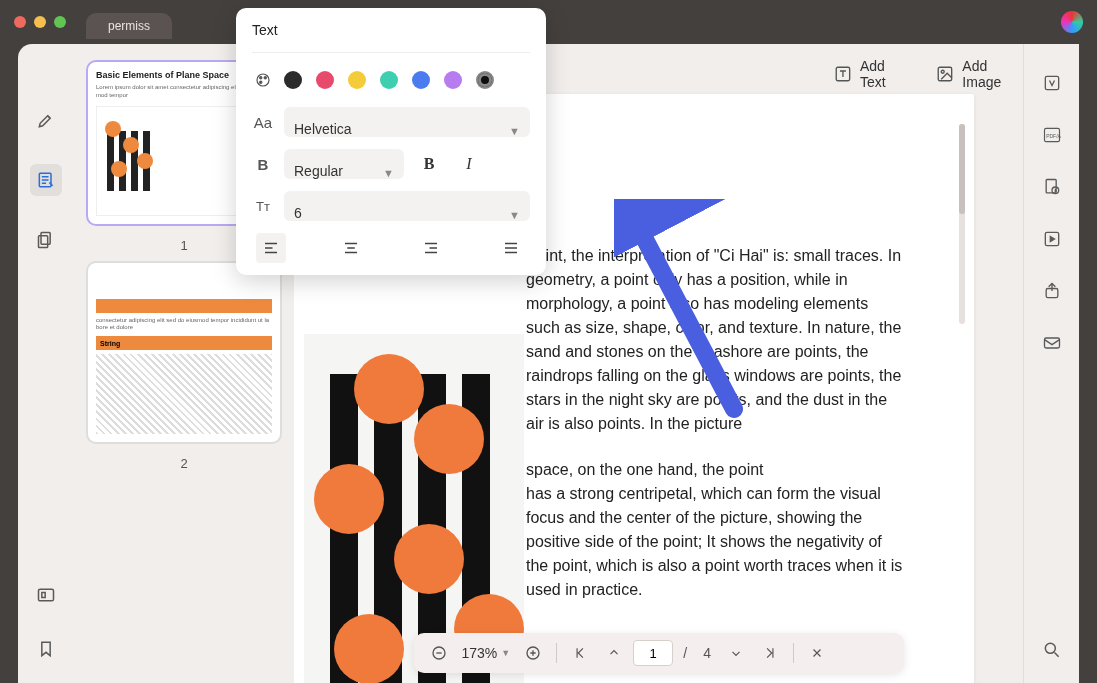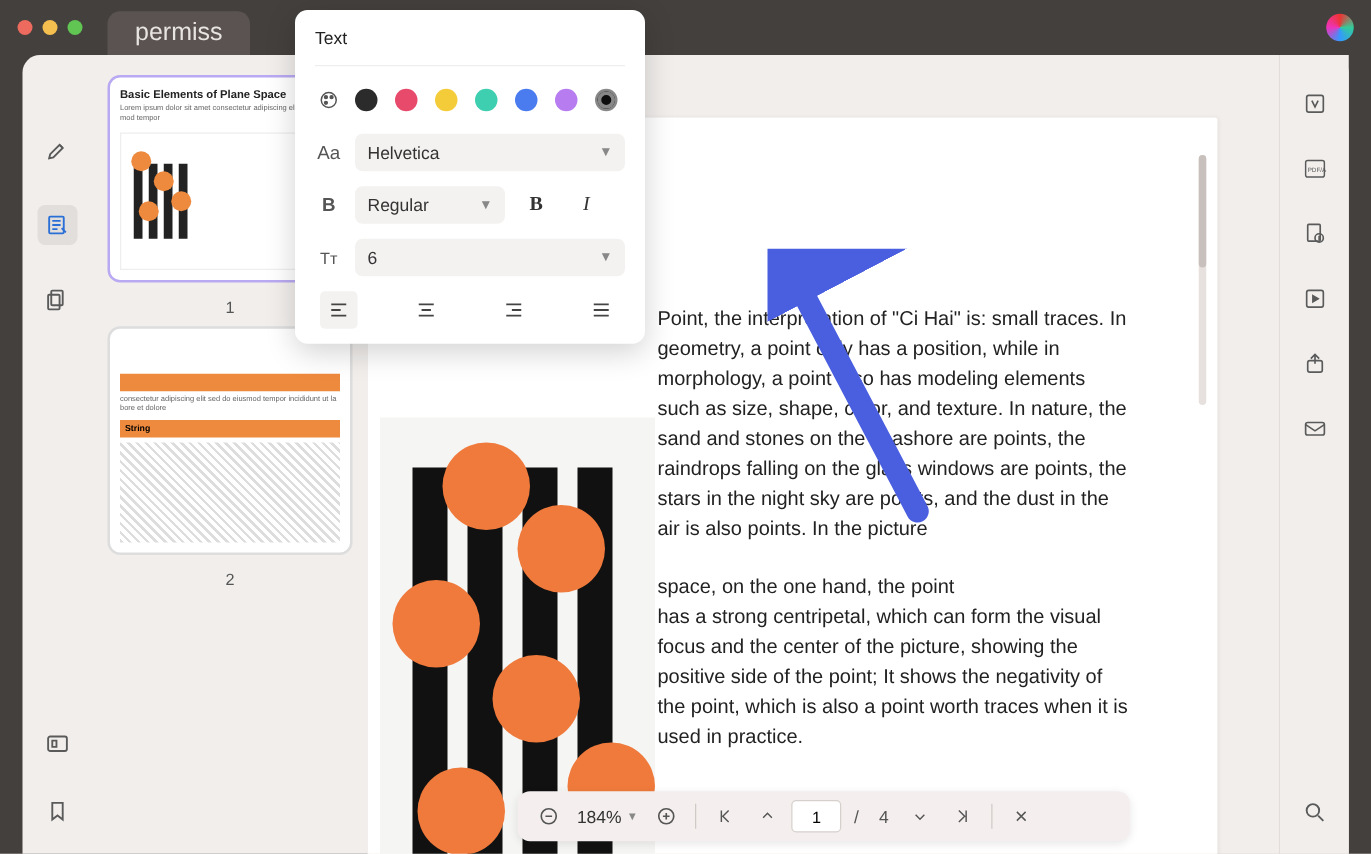--- a/index.html
+++ b/index.html
@@ -6,21 +6,21 @@
   html, body { width: 1097px; height: 683px; font-family: -apple-system, Helvetica, Arial, sans-serif; overflow: hidden; }
   body { background: #44403e; }
 
   
   .titlebar { height: 44px; display: flex; align-items: center; padding: 0 14px; background: #44403e; }
   .traffic { display: flex; gap: 8px; margin-right: 20px; }
   .dot { width: 12px; height: 12px; border-radius: 50%; }
   .red { background: #ec6a5e; }
   .yellow { background: #f5bf4f; }
   .green { background: #61c554; }
-  .tab { background: #5a5351; color: #e8e4e2; padding: 6px 22px 6px 22px; border-radius: 10px 10px 0 0; font-size: 20px; margin-top: 8px; }
+  .tab { background: #5a5351; color: #e8e4e2; padding: 6px 22px 6px 22px; border-radius: 10px 10px 0 0; font-size: 12px; margin-top: 8px; }
   .app-logo { margin-left: auto; width: 22px; height: 22px; border-radius: 50%; background: conic-gradient(#e33,#3c9,#39f,#e3b,#e33); }
 
   
   .shell { position: absolute; top: 44px; left: 18px; right: 18px; bottom: 0; background: #f1eeec; border-radius: 14px 14px 0 0; display: flex; }
 
   .left-rail { width: 56px; display: flex; flex-direction: column; align-items: center; padding-top: 60px; gap: 28px; }
   .left-rail .icon-btn { width: 32px; height: 32px; display:flex; align-items:center; justify-content:center; color:#5a5a5a; border-radius:6px; }
   .left-rail .icon-btn.active { background:#e1dedc; color:#2a6fd6; }
   .left-rail .bottom-icons { margin-top:auto; margin-bottom:18px; display:flex; flex-direction:column; gap:22px; align-items:center;}
 
@@ -56,29 +56,29 @@
   .paragraph { position:absolute; left:232px; top:150px; width:380px; font-size:16px; line-height:1.5; color:#222;}
   .paragraph2 { position:absolute; left:232px; top:364px; width:380px; font-size:16px; line-height:1.5; color:#222;}
 
   .arrow { position:absolute; left:320px; top:105px; width:140px; height:220px; pointer-events:none;}
 
   .right-rail { width:56px; background:#f1eeec; display:flex; flex-direction:column; align-items:center; padding-top:26px; gap:26px; border-left:1px solid #e2ddda;}
   .right-rail .icon-btn { width:26px; height:26px; color:#5a5a5a; display:flex; align-items:center; justify-content:center;}
   .search-icon-bottom { margin-top:auto; margin-bottom:20px;}
 
   
-  .popover { position:absolute; top:8px; left:236px; width:280px; background:#fff; border-radius:10px; box-shadow:0 6px 24px rgba(0,0,0,.18); z-index:50; padding:14px 16px 12px;}
+  .popover { position:absolute; top:8px; left:236px; width:310px; background:#fff; border-radius:10px; box-shadow:0 6px 24px rgba(0,0,0,.18); z-index:50; padding:14px 16px 12px;}
   .popover h4 { font-size:14px; font-weight:500; color:#222; margin-bottom:14px;}
   .popover hr { border:none; border-top:1px solid #eee; margin-bottom:12px;}
   .row { display:flex; align-items:center; gap:10px; margin-bottom:12px; min-height:30px;}
   .row-label { width:22px; display:flex; justify-content:center; color:#555; font-size:15px;}
   .color-swatch { width:18px; height:18px; border-radius:50%; }
   .swatches { display:flex; gap:14px; align-items:center;}
   .ring { box-shadow:0 0 0 2px #fff, 0 0 0 3px #888 inset; border:2px solid #888;}
-  .select-like { flex:1; background:#f4f2f1; border-radius:6px; height:30px; display:flex; align-items:center; padding:0 10px; font-size:14px; color:#333; position:relative;}
+  .select-like { flex:1; background:#f4f2f1; border-radius:6px; height:30px; display:flex; align-items:flex-end; padding:0 10px; font-size:14px; color:#333; position:relative;}
   .select-like .chev { margin-left:auto; color:#888; font-size:11px;}
   .mini-btn { width:30px;height:30px; display:flex;align-items:center;justify-content:center; color:#333; font-size:16px;}
   .align-row { display:flex; justify-content:space-between; padding: 0 4px;}
   .align-btn { width:30px;height:30px;display:flex;align-items:center;justify-content:center;color:#444;}
   .align-btn.sel { background:#f4f2f1; border-radius:4px;}
 
   
   .bottom-bar { position:absolute; left:50%; transform:translateX(-50%); bottom:10px; width:490px; height:40px; background:#f4efee; border-radius:10px; box-shadow:0 2px 8px rgba(0,0,0,.1); display:flex; align-items:center; padding:0 10px; gap:4px; z-index:30;}
   .bottom-bar .bb { width:30px;height:30px;display:flex;align-items:center;justify-content:center;color:#555;}
   .bottom-bar .zoom { font-size:14px; color:#333; padding:0 4px; display:flex; align-items:center; gap:4px;}
@@ -167,20 +167,37 @@
       <div class="orange-bar"></div>
       <div class="thumb-body">consectetur adipiscing elit sed do eiusmod tempor incididunt ut labore et dolore</div>
       <div class="orange-bar">String</div>
       <div style="height:80px;background:repeating-linear-gradient(45deg,#ddd,#ddd 2px,#fff 2px,#fff 5px);margin-top:4px"></div>
     </div>
     <div class="thumb-num">2</div>
   </div>
 
   <div class="canvas-area">
 
+    <div class="top-actions">
+      <div class="act">
+        <svg width="20" height="20" viewBox="0 0 24 24" fill="none" stroke="#555" stroke-width="1.8">
+            <rect x="3" y="3" width="18" height="18" rx="2"></rect>
+            <path d="M8 8h8M12 8v8"></path>
+          </svg>
+        <span>Add Text</span>
+      </div>
+      <div class="act">
+        <svg width="20" height="20" viewBox="0 0 24 24" fill="none" stroke="#555" stroke-width="1.8">
+            <rect x="3" y="3" width="18" height="18" rx="2"></rect>
+            <circle cx="9" cy="9" r="2"></circle>
+            <path d="M21 17l-6-6-8 8"></path>
+          </svg>
+        <span>Add Image</span>
+      </div>
+    </div>
 
     <div class="page">
 
 
       <div class="paragraph">Point, the interpretation of "Ci Hai" is: small traces. In geometry, a point only has a position, while in morphology, a point also has modeling elements such as size, shape, color, and texture. In nature, the sand and stones on the seashore are points, the raindrops falling on the glass windows are points, the stars in the night sky are points, and the dust in the air is also points. In the picture</div>
       <div class="paragraph2" style="white-space:pre-line">space, on the one hand, the point
 has a strong centripetal, which can form the visual focus and the center of the picture, showing the positive side of the point; It shows the negativity of the point, which is also a point worth traces when it is used in practice.</div>
 
       <div class="doc-img">
         <div class="bar" style="left:26px"></div>
@@ -210,21 +227,21 @@
     </div>
 
     <div class="bottom-bar">
       <div class="bb">
         <svg width="16" height="16" viewBox="0 0 24 24" fill="none" stroke="currentColor" stroke-width="2">
             <circle cx="12" cy="12" r="9"></circle>
             <path d="M8 12h8"></path>
           </svg>
       </div>
       <div class="zoom">
-        <span>184%</span>
+        <span>173%</span>
         <span style="font-size:9px;color:#888">▼</span>
       </div>
       <div class="bb">
         <svg width="16" height="16" viewBox="0 0 24 24" fill="none" stroke="currentColor" stroke-width="2">
             <circle cx="12" cy="12" r="9"></circle>
             <path d="M8 12h8M12 8v8"></path>
           </svg>
       </div>
       <div class="sep"></div>
       <div class="bb">

